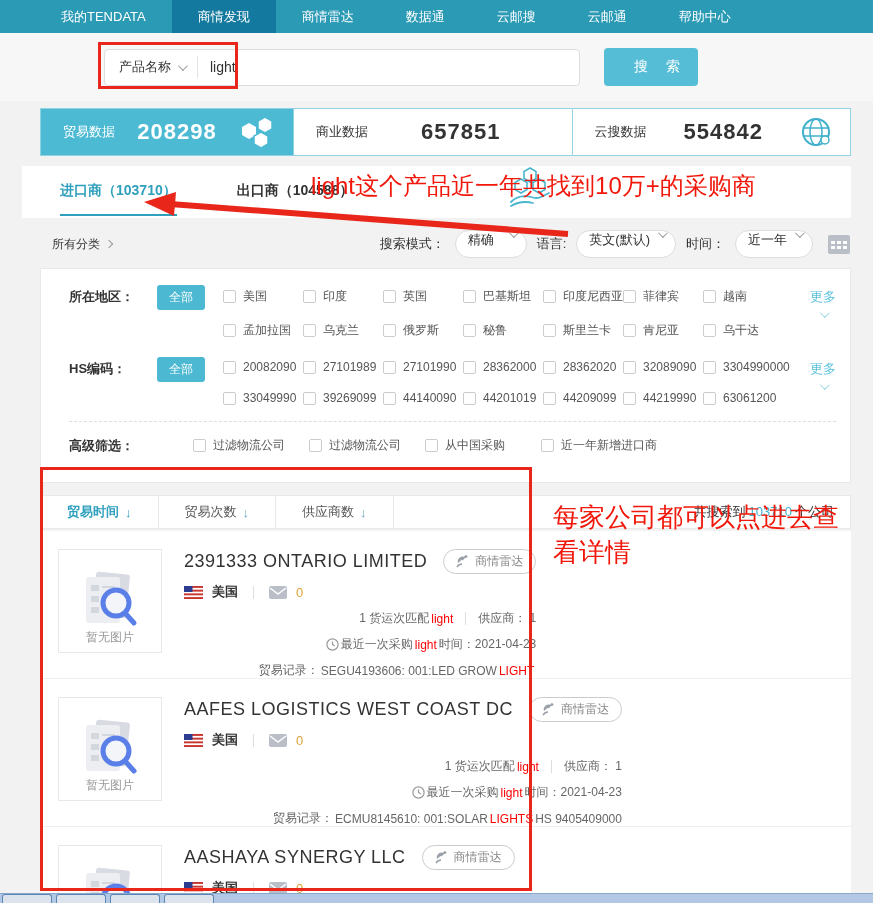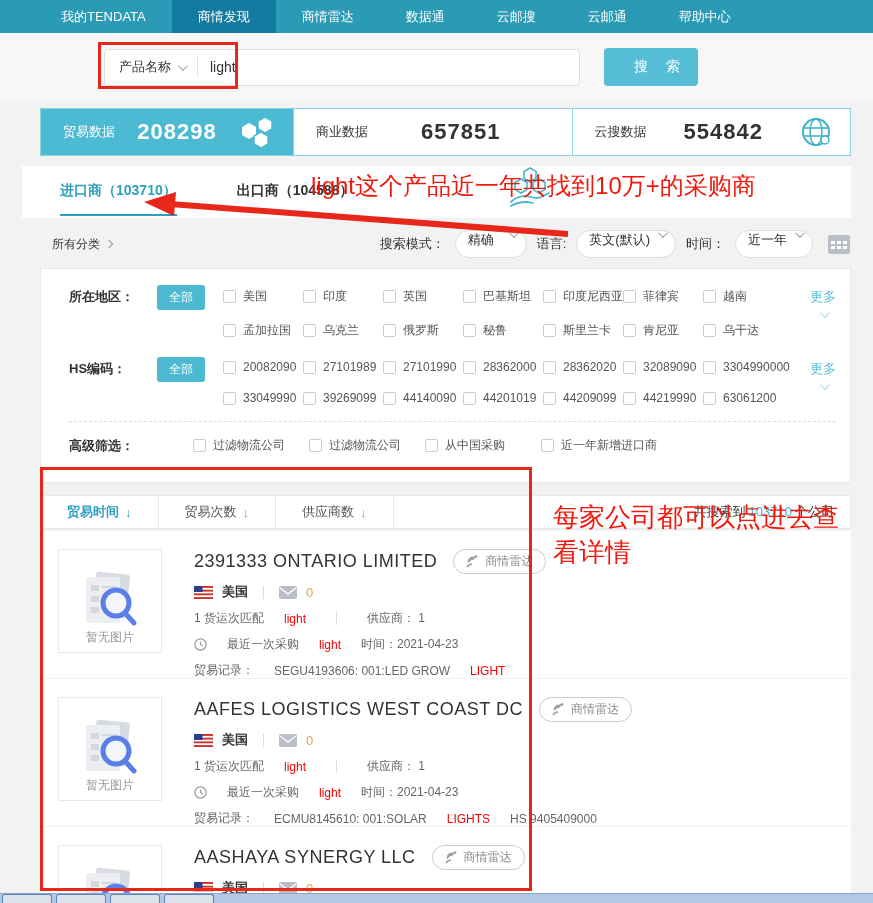--- a/index.html
+++ b/index.html
@@ -65,28 +65,28 @@
   .arrow-down { font-size:13px; color:#6aa7c0; }
   .sort-item.active .arrow-down { color:#2e9fbc; }
   .result-count { margin-left:auto; padding-right:16px; font-size:13px; color:#333; }
   .result-count b { color:#3fb3cc; font-weight:normal; margin:0 3px; }
 
   
   .cards { margin:2px 22px 0 40px; background:#fff; height:423px; overflow:hidden; }
   .card { display:flex; padding:18px 0 14px 18px; border-bottom:1px solid #f0f0f0; height:148px; }
   .thumb { width:104px; height:104px; border:1px solid #e8e8e8; position:relative; display:flex; align-items:center; justify-content:center; flex:0 0 104px; }
   .noimg { position:absolute; bottom:6px; left:0; right:0; text-align:center; font-size:12px; color:#999; }
-  .card-body { margin-left:32px; padding-top:0; }
+  .card-body { margin-left:22px; padding-top:0; }
   .title-row { display:flex; align-items:center; gap:16px; }
   .c-title { font-size:18px; color:#333; letter-spacing:0.5px; cursor:pointer; }
   .radar-pill { display:inline-flex; align-items:center; gap:6px; border:1px solid #ccc; border-radius:13px; padding:3px 12px; font-size:12px; color:#888; cursor:pointer; }
   .meta-row { display:flex; align-items:center; gap:9px; margin-top:9px; font-size:13px; color:#333; font-weight:bold; }
   .vdiv { width:1px; height:13px; background:#ddd; margin:0 6px; }
   .mailcount { color:#e0a23c; font-weight:normal; }
-  .info-row { margin-top:9px; font-size:12px; color:#666; display:flex; align-items:center; gap:20px; }
+  .info-row { margin-top:9px; font-size:12px; color:#666; display:flex; align-items:center; gap:2px;justify-content:flex-end; }
   .red { color:#fe0000; }
   .info-row .vdiv { margin:0 10px; }
 
   
   .bottom-strip { position:absolute; left:0; right:0; bottom:0; height:10px; background:#b3c8e4; border-top:1px solid #8aa6c9; display:flex; padding-left:2px; }
   .sheet-tab { width:50px; height:9px; background:#dde3ec; border:1px solid #5b87b8; border-bottom:0; border-radius:3px 3px 0 0; margin-right:4px; }
 
   
   .red-box { position:absolute; border:3px solid #e8261a; pointer-events:none; }
   .anno { position:absolute; color:#f1180b; pointer-events:none; white-space:nowrap; }

